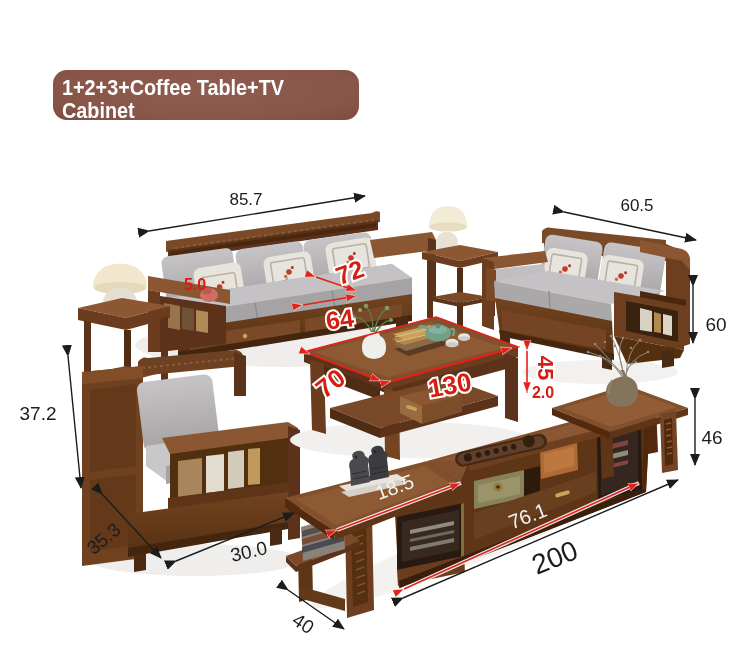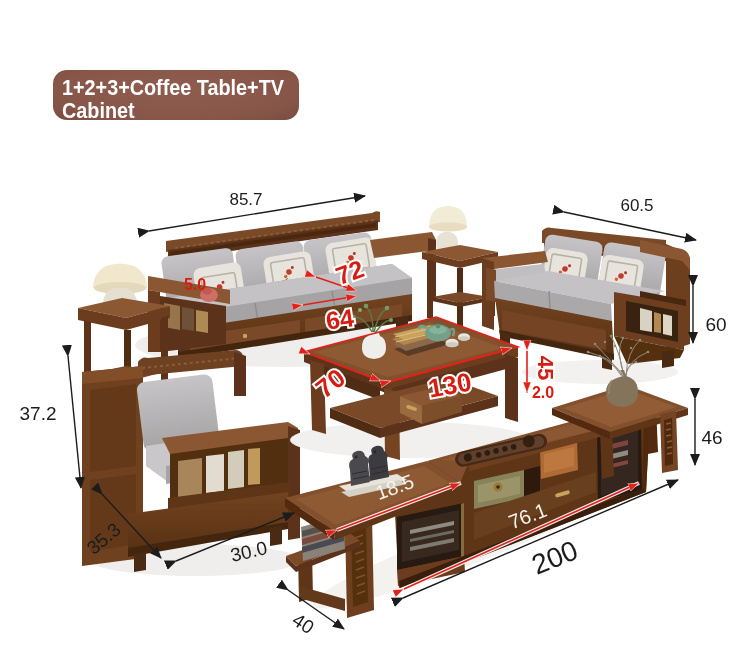--- a/index.html
+++ b/index.html
@@ -459,16 +459,16 @@
   <text x="543" y="398" font-size="16" fill="#d91c12" text-anchor="middle">2.0</text>
 </g>
 
 <g font-family="Liberation Sans, sans-serif" fill="#f5f2ee">
   <text x="395" y="494" font-size="20" text-anchor="middle" transform="rotate(-20 395 488)">18.5</text>
   <text x="528" y="523" font-size="20" text-anchor="middle" transform="rotate(-21 528 517)">76.1</text>
 </g>
 </svg>
 
 
-<div style="position:absolute;left:53px;top:70px;width:246px;height:50px;background:radial-gradient(ellipse at 50% 40%, #8e5d50 0%, #875649 70%, #7c4c40 100%);border-radius:14px;color:#ffffff;font-weight:bold;font-size:22px;line-height:23px;box-sizing:border-box;">
+<div style="position:absolute;left:53px;top:70px;width:306px;height:50px;background:radial-gradient(ellipse at 50% 40%, #8e5d50 0%, #875649 70%, #7c4c40 100%);border-radius:14px;color:#ffffff;font-weight:bold;font-size:22px;line-height:23px;box-sizing:border-box;">
 <div style="padding:6px 0 0 10px;transform:scaleX(0.9);transform-origin:left center;white-space:nowrap;">1+2+3+Coffee Table+TV<br>Cabinet</div>
 </div>
 </div>
 
 </body></html>

